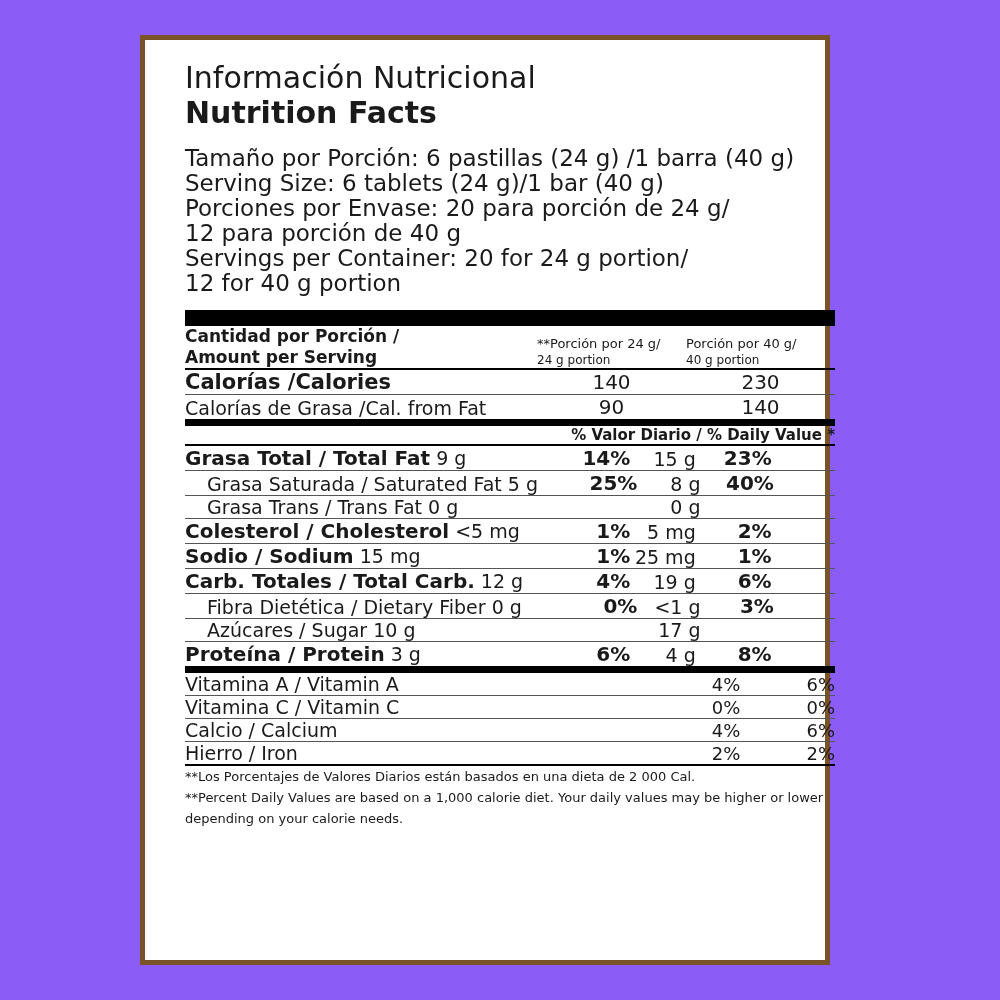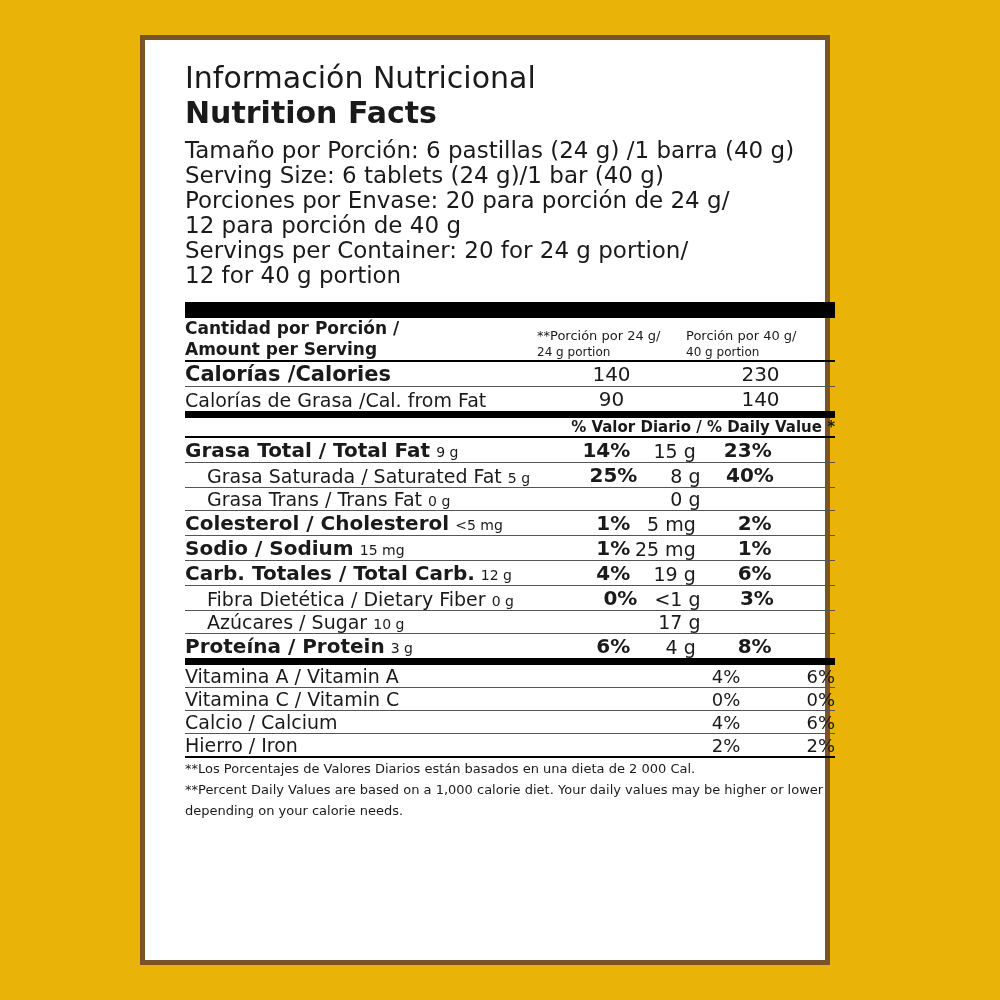--- a/index.html
+++ b/index.html
@@ -10,21 +10,21 @@
   body {
     width: 1000px;
     height: 1000px;
     font-family: "DejaVu Sans", sans-serif;
     color: #1a1a1a;
   }
   .page {
     position: relative;
     width: 1000px;
     height: 1000px;
-    background: #eab308;
+    background: #8b5cf6;
     box-sizing: border-box;
   }
   
   .frame {
     position: absolute;
     left: 140px;
     top: 35px;
     width: 690px;
     height: 930px;
     border: 5px solid #7a5326;
@@ -44,21 +44,21 @@
     font-weight: normal;
     letter-spacing: 0px;
     line-height: 36px;
     margin: 0;
     color: #1a1a1a;
   }
   .title-en {
     font-size: 30px;
     font-weight: bold;
     line-height: 34px;
-    margin: 0 0 8px 0;
+    margin: 0 0 16px 0;
     color: #1a1a1a;
   }
   .serving-line {
     font-size: 23px;
     line-height: 25px;
     color: #1a1a1a;
     white-space: pre;
   }
 
   .rule-thick {
@@ -136,21 +136,21 @@
     padding-bottom: 4px;
   }
 
   .nutr-row td {
     padding-top: 5px;
     padding-bottom: 4px;
     font-size: 19px;
   }
   .nutr-row .lbl-bold { font-weight: bold; font-size: 20px; }
   .nutr-row .lbl-ind { padding-left: 22px; }
-  .nutr-row .amt { font-weight: normal; font-size: 14px; }
+  .nutr-row .amt { font-weight: normal; font-size: 19px; }
   .nutr-row .pct { font-weight: bold; font-size: 20px; }
   .nutr-row .val2 { font-weight: normal; font-size: 19px; }
 
   .vit-row td {
     padding-top: 6px;
     padding-bottom: 5px;
     font-size: 19px;
   }
   .vit-row .pct { font-size: 18px; text-align: right; }
 

